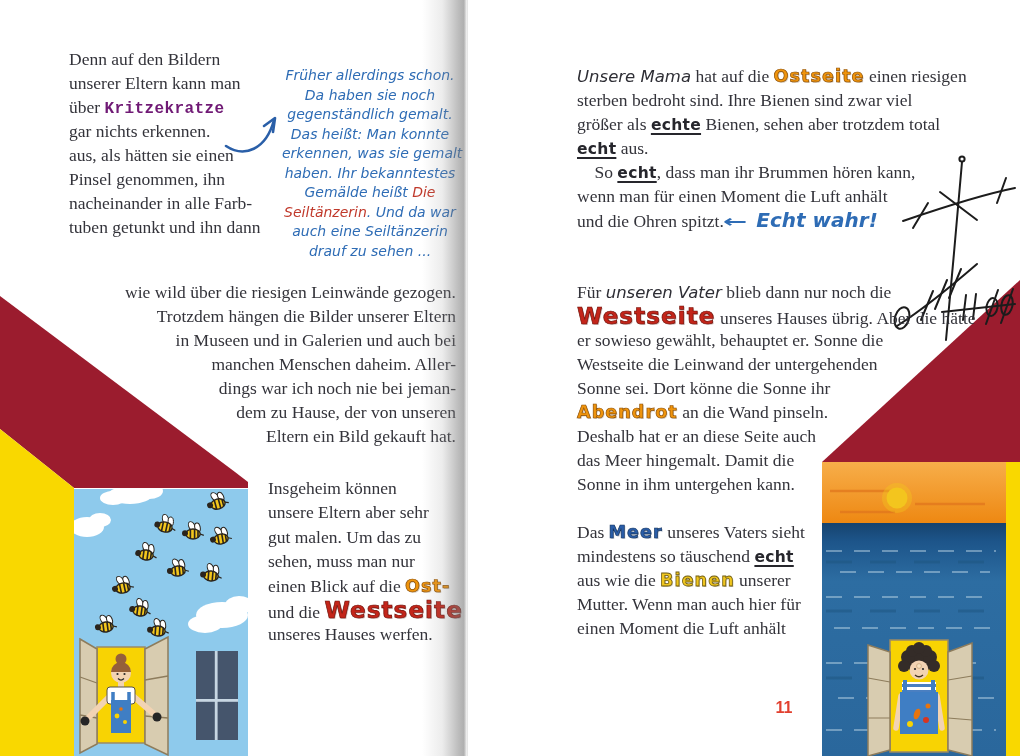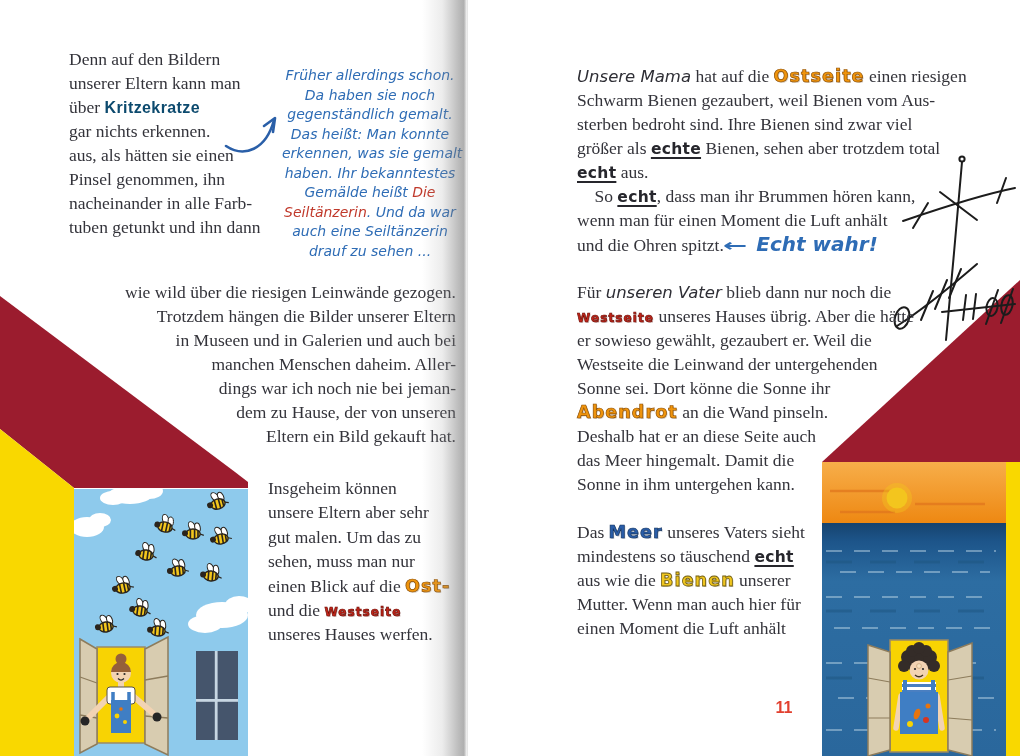--- a/index.html
+++ b/index.html
@@ -6,27 +6,27 @@
   #spread{position:relative;width:1020px;height:756px;background:#ffffff;overflow:hidden;
           font-family:"Liberation Serif",serif;color:#33333a;}
   .para{position:absolute;z-index:4;}
   .line{display:block;white-space:pre;height:24px;line-height:24px;font-size:17.5px;}
   .wide{text-align:right;}
   .note .line{height:19.5px;line-height:19.5px;font-size:14px;
               font-family:"DejaVu Sans",sans-serif;font-style:italic;color:#2e6cb5;}
   .note{text-align:center;}
   .p2lh .line{height:24.4px;line-height:24.4px;}
   
-  .s-scrawl{font-family:Liberation Sans, sans-serif;font-weight:700;font-size:16px;letter-spacing:.4px;color:#0c4a6e;}
+  .s-scrawl{font-family:Liberation Mono, monospace;font-weight:700;font-size:16px;letter-spacing:.4px;color:#701a75;}
   .s-hand{font-family:"DejaVu Sans",sans-serif;font-weight:700;font-size:15.5px;letter-spacing:.3px;color:#26262c;
           text-decoration:underline;text-decoration-thickness:2px;text-underline-offset:3px;}
   .s-ital{font-family:"DejaVu Sans",sans-serif;font-style:italic;font-size:16.5px;color:#2e2e35;}
   .s-deco-orange{font-family:"DejaVu Sans",sans-serif;font-weight:800;font-size:17.5px;letter-spacing:1.1px;
           color:#ef940c;-webkit-text-stroke:.7px #8a4d05;text-shadow:1px 1px 0 rgba(90,50,5,.25);}
-  .s-deco-red{font-family:"DejaVu Sans",sans-serif;font-weight:800;font-size:12px;letter-spacing:1.1px;
+  .s-deco-red{font-family:"DejaVu Sans",sans-serif;font-weight:800;font-size:23px;letter-spacing:1.1px;
           color:#c3251a;-webkit-text-stroke:.7px #6e0f07;text-shadow:1px 1px 0 rgba(80,8,4,.25);margin-top:20px;}
   .s-deco-blue{font-family:"DejaVu Sans",sans-serif;font-weight:800;font-size:17.5px;letter-spacing:1.1px;
           color:#2a5da8;-webkit-text-stroke:.7px #16355e;text-shadow:1px 1px 0 rgba(10,30,70,.25);}
   .s-deco-yellow{font-family:"DejaVu Sans",sans-serif;font-weight:800;font-size:17.5px;letter-spacing:1.1px;
           color:#f0c61e;-webkit-text-stroke:.8px #6f5c12;text-shadow:1px 1px 0 rgba(90,70,10,.3);}
   .s-notered{color:#c0392b;}
   .s-bluehand{font-family:"DejaVu Sans",sans-serif;font-style:italic;font-weight:600;
           font-size:20px;color:#2e6cb5;}
   .s-bluearrow{display:inline-block;transform:scaleX(1.7);transform-origin:center;
           color:#2e6cb5;font-family:"DejaVu Sans",sans-serif;font-size:17px;font-weight:600;}
@@ -261,33 +261,32 @@
       <div class="line"><span>unsere Eltern aber sehr</span></div>
       <div class="line"><span>gut malen. Um das zu</span></div>
       <div class="line"><span>sehen, muss man nur</span></div>
       <div class="line"><span>einen Blick auf die </span><span class="s-deco-orange">Ost-</span></div>
       <div class="line"><span>und die </span><span class="s-deco-red">Westseite</span></div>
       <div class="line"><span>unseres Hauses werfen.</span></div>
     </div>
 
   <div class="para" style="left:577px;top:64px;width:395px">
       <div class="line"><span class="s-ital">Unsere Mama</span><span> hat auf die </span><span class="s-deco-orange">Ostseite</span><span> einen riesigen</span></div>
-      <div class="line"><span>Schwarm Bienen gezaubert, weil Bienen vom Aus-</span></div>
       <div class="line"><span>sterben bedroht sind. Ihre Bienen sind zwar viel</span></div>
       <div class="line"><span>größer als </span><span class="s-hand">echte</span><span> Bienen, sehen aber trotzdem total</span></div>
       <div class="line"><span class="s-hand">echt</span><span> aus.</span></div>
       <div class="line"><span>&nbsp;&nbsp;&nbsp;&nbsp;So </span><span class="s-hand">echt</span><span>, dass man ihr Brummen hören kann,</span></div>
       <div class="line"><span>wenn man für einen Moment die Luft anhält</span></div>
       <div class="line"><span>und die Ohren spitzt. </span><span class="s-bluearrow">←</span><span class="s-bluehand">  Echt wahr!</span></div>
     </div>
 
   <div class="para" style="left:577px;top:280px;width:395px">
       <div class="line"><span>Für </span><span class="s-ital">unseren Vater</span><span> blieb dann nur noch die</span></div>
       <div class="line"><span class="s-deco-red">Westseite</span><span> unseres Hauses übrig. Aber die hätte</span></div>
-      <div class="line"><span>er sowieso gewählt, gezaubert er. Weil die</span></div>
+      <div class="line"><span>er sowieso gewählt, behauptet er. Sonne die</span></div>
       <div class="line"><span>Westseite die Leinwand der untergehenden</span></div>
       <div class="line"><span>Sonne sei. Dort könne die Sonne ihr</span></div>
       <div class="line"><span class="s-deco-orange">Abendrot</span><span> an die Wand pinseln.</span></div>
       <div class="line"><span>Deshalb hat er an diese Seite auch</span></div>
       <div class="line"><span>das Meer hingemalt. Damit die</span></div>
       <div class="line"><span>Sonne in ihm untergehen kann.</span></div>
     </div>
 
   <div class="para" style="left:577px;top:520px;width:300px">
       <div class="line"><span>Das </span><span class="s-deco-blue">Meer</span><span> unseres Vaters sieht</span></div>

